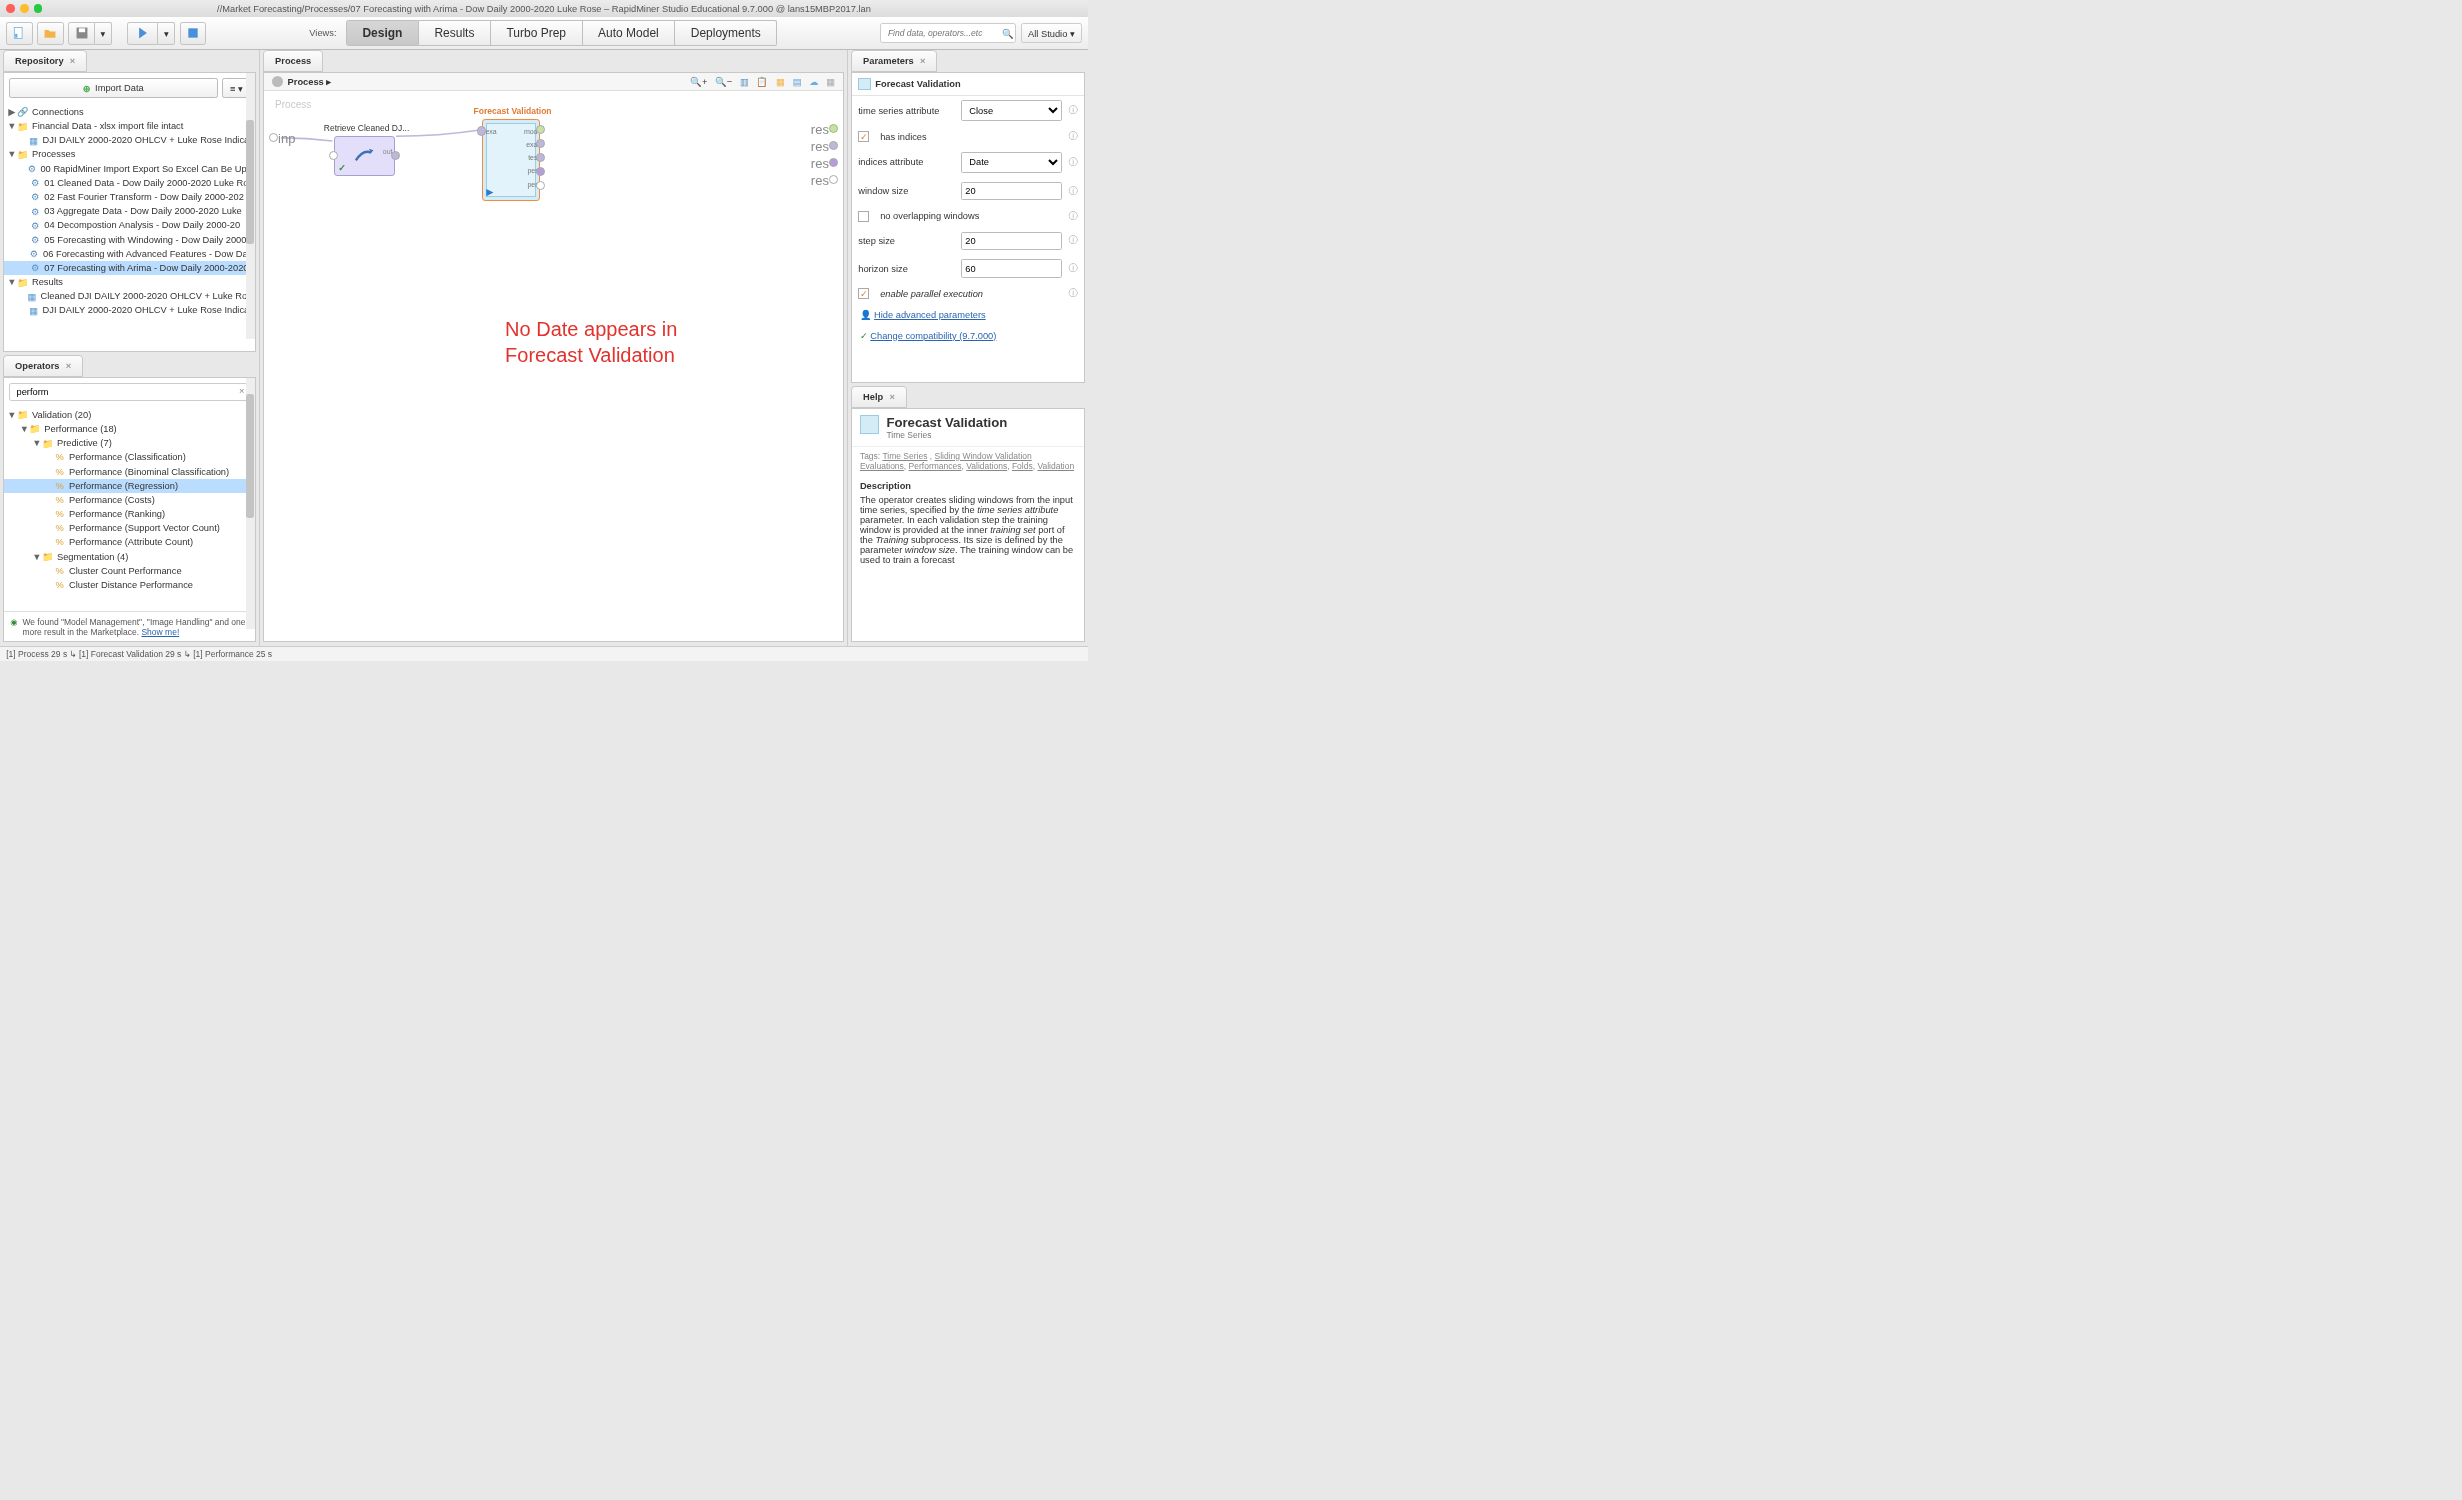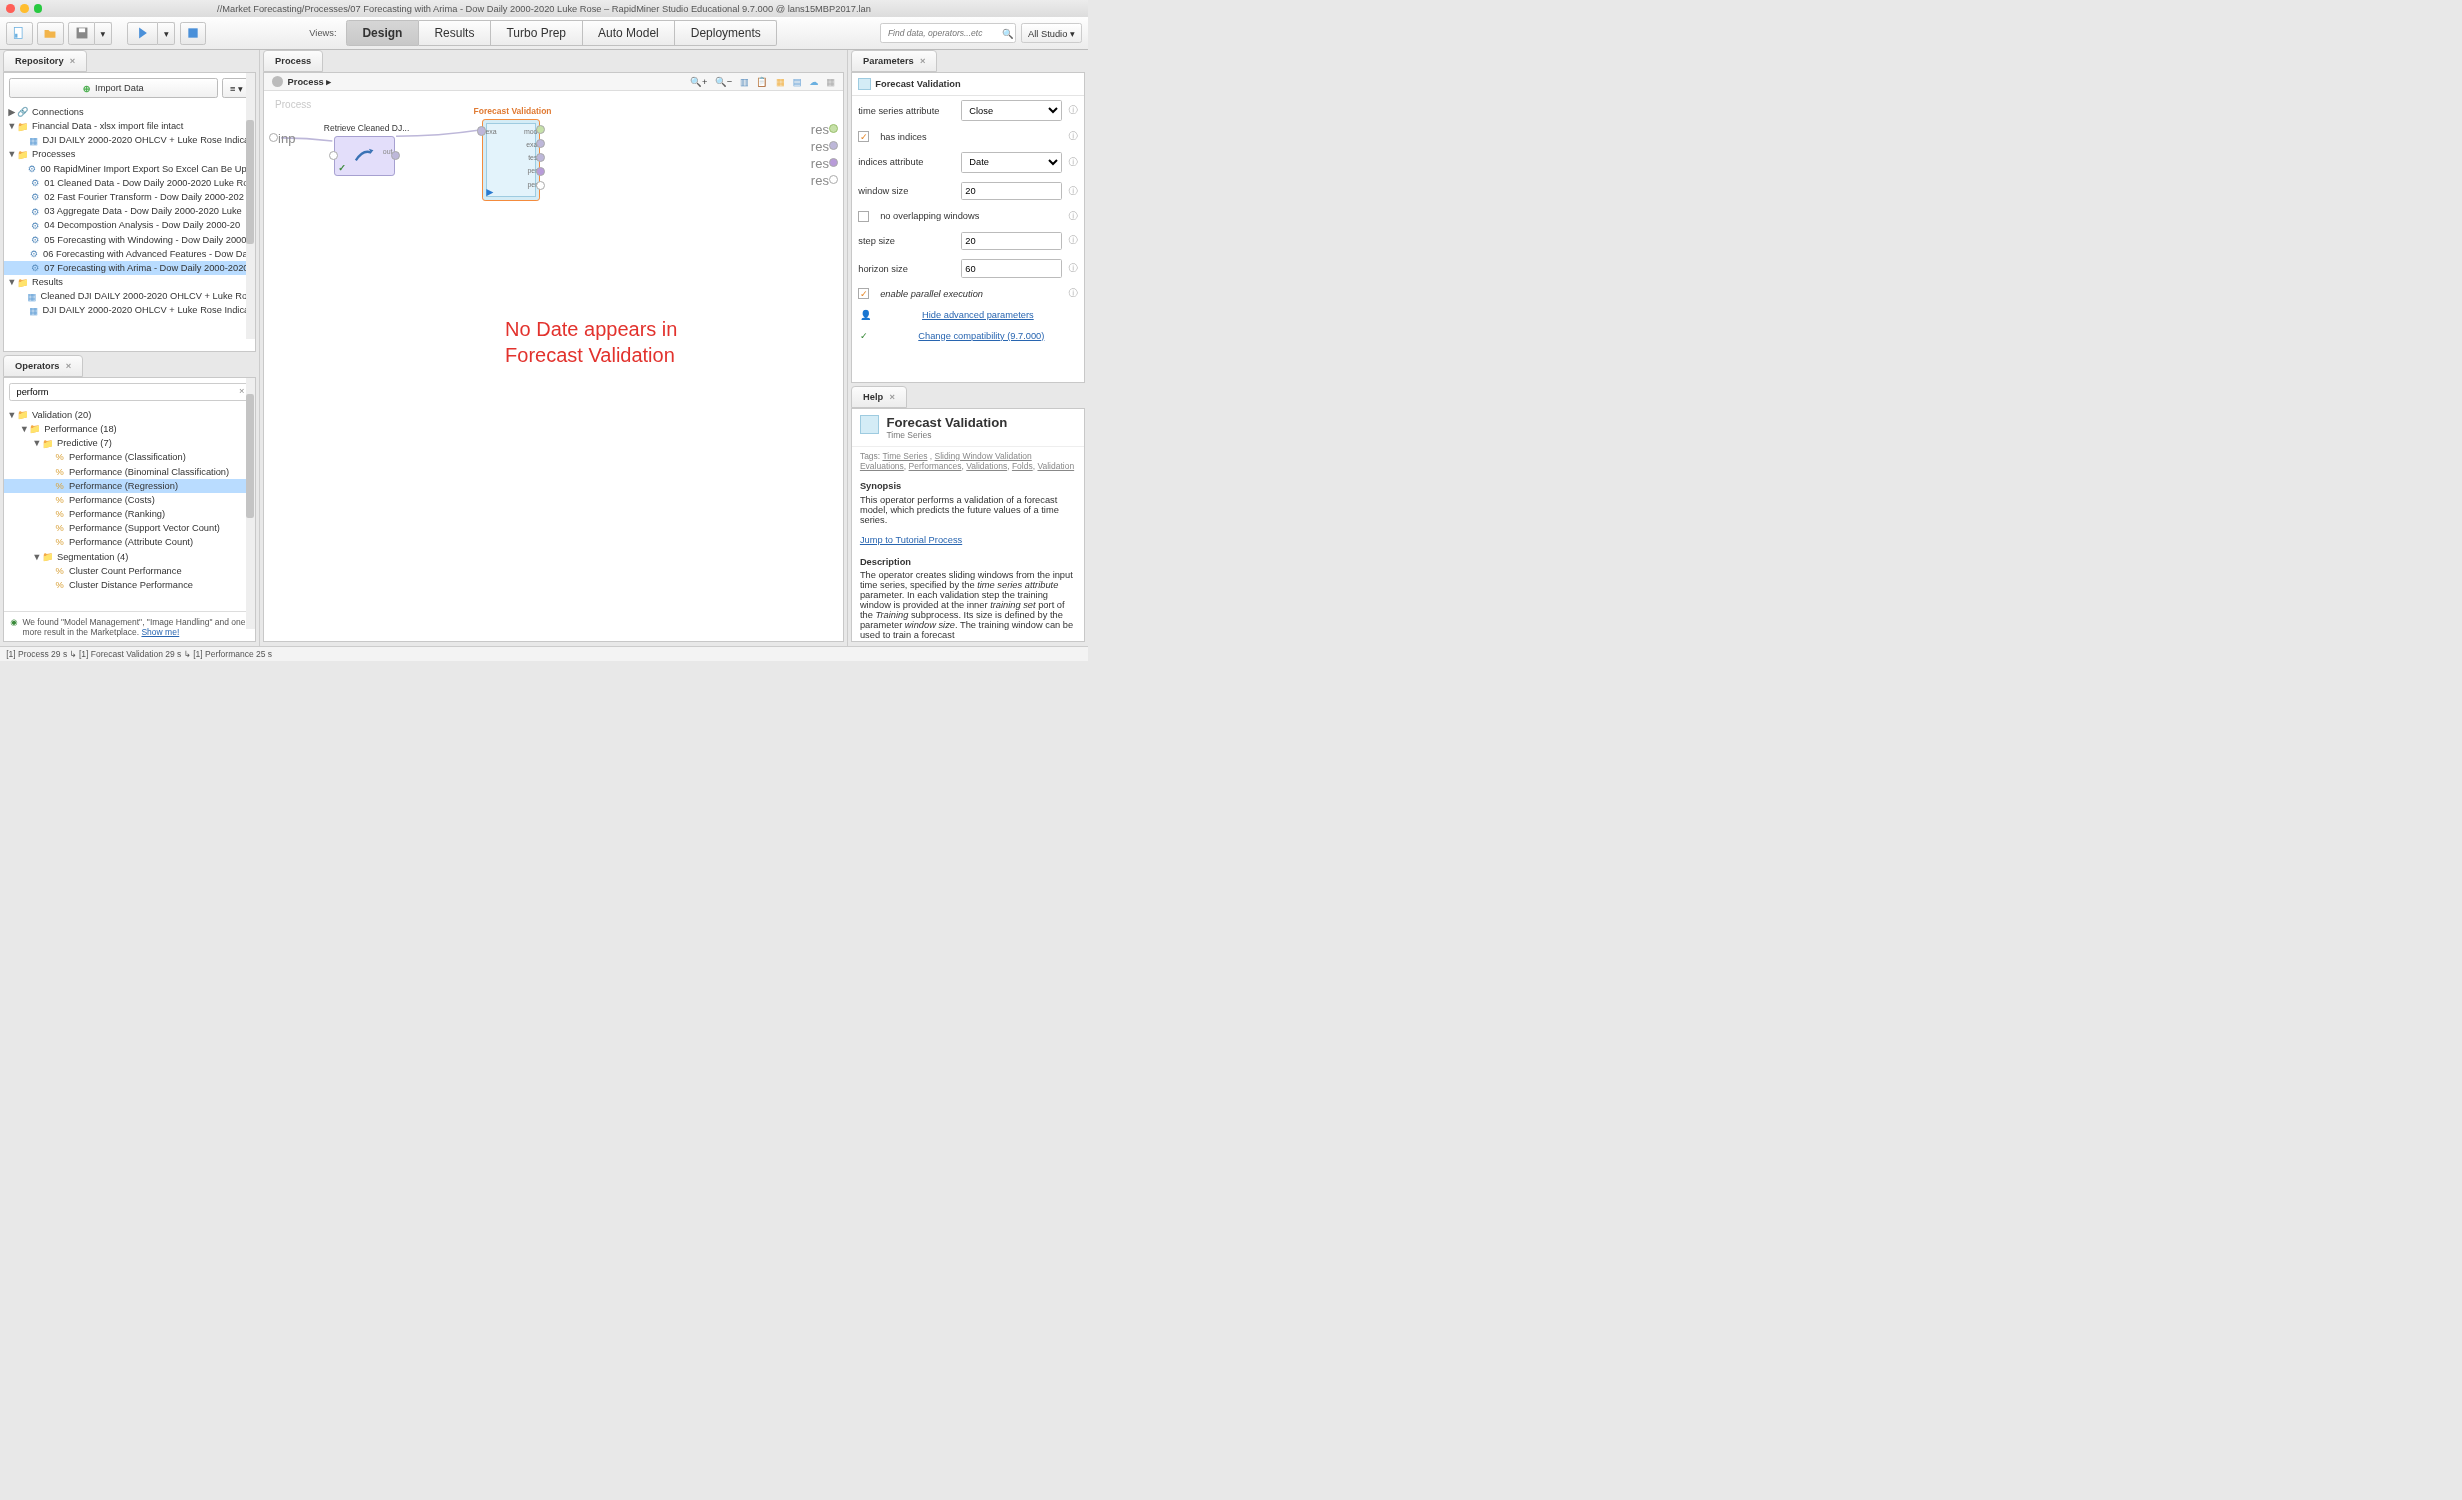--- a/index.html
+++ b/index.html
@@ -122,21 +122,21 @@
   .param-title{display:flex;align-items:center;gap:4.7px;padding:4.7px 6.2px;border-bottom:0.8px solid #e4e4e4;font-weight:bold;}
   .param-row{display:flex;align-items:center;padding:4.7px 6.2px;gap:6.2px;}
   .param-row label{flex:1;font-size:9.3px;}
   .param-row .help{color:#aaa;cursor:pointer;}
   .param-input, .param-select{
     width:101px;padding:3.1px;border:0.8px solid #bbb;border-radius:1.6px;background:#fff;font-size:9.3px;
   }
   .chk{width:11px;height:11px;border:0.8px solid #aaa;display:inline-flex;align-items:center;justify-content:center;margin-right:4.7px;}
   .chk.checked{background:#fff;color:#e68a2e;}
   .link-row{padding:4.7px 7.8px;}
-  .link-row a{color:#2865b0;margin-left:48px;}
+  .link-row a{color:#2865b0;}
   .italic{font-style:italic;}
 
   
   .help-head{padding:6.2px 7.8px;display:flex;gap:7.8px;align-items:flex-start;border-bottom:0.8px solid #eee;}
   .help-icon{width:18.7px;height:18.7px;background:#d4ecf6;border:0.8px solid #9ecbe0;}
   .help-title{font-size:13.2px;font-weight:bold;}
   .help-sub{font-size:8.5px;color:#777;}
   .tags{padding:3.1px 7.8px;font-size:8.5px;color:#888;}
   .tags a{color:#888;text-decoration:underline;}
   .help-sec{padding:4.7px 7.8px;font-size:9.3px;}
@@ -601,26 +601,20 @@
         <span>Tags:</span>
         <a href="#">Time Series</a> ,
         <a href="#">Sliding Window Validation</a>
         <a href="#">Evaluations</a>,
         <a href="#">Performances</a>,
         <a href="#">Validations</a>,
         <a href="#">Folds</a>,
         <a href="#">Validation</a>
       </div>
       <div class="help-sec">
-        <h4>Synopsis</h4>
-        <div>This operator performs a validation of a forecast model, which predicts the future values of a time series.</div>
-        <br>
-        <a href="#">Jump to Tutorial Process</a>
-      </div>
-      <div class="help-sec">
         <h4>Description</h4>
         <div>
           <span>The operator creates sliding windows from the input time series, specified by the </span><i>time series attribute</i><span> parameter. In each validation step the training window is provided at the inner </span><i>training set</i><span> port of the </span><i>Training</i><span> subprocess. Its size is defined by the parameter </span><i>window size</i><span>. The training window can be used to train a forecast</span>
         </div>
       </div>
     </div>
   </div>
 </div>
 
 <div class="status-bar">[1] Process  29 s  ↳  [1] Forecast Validation  29 s  ↳  [1] Performance  25 s</div>

